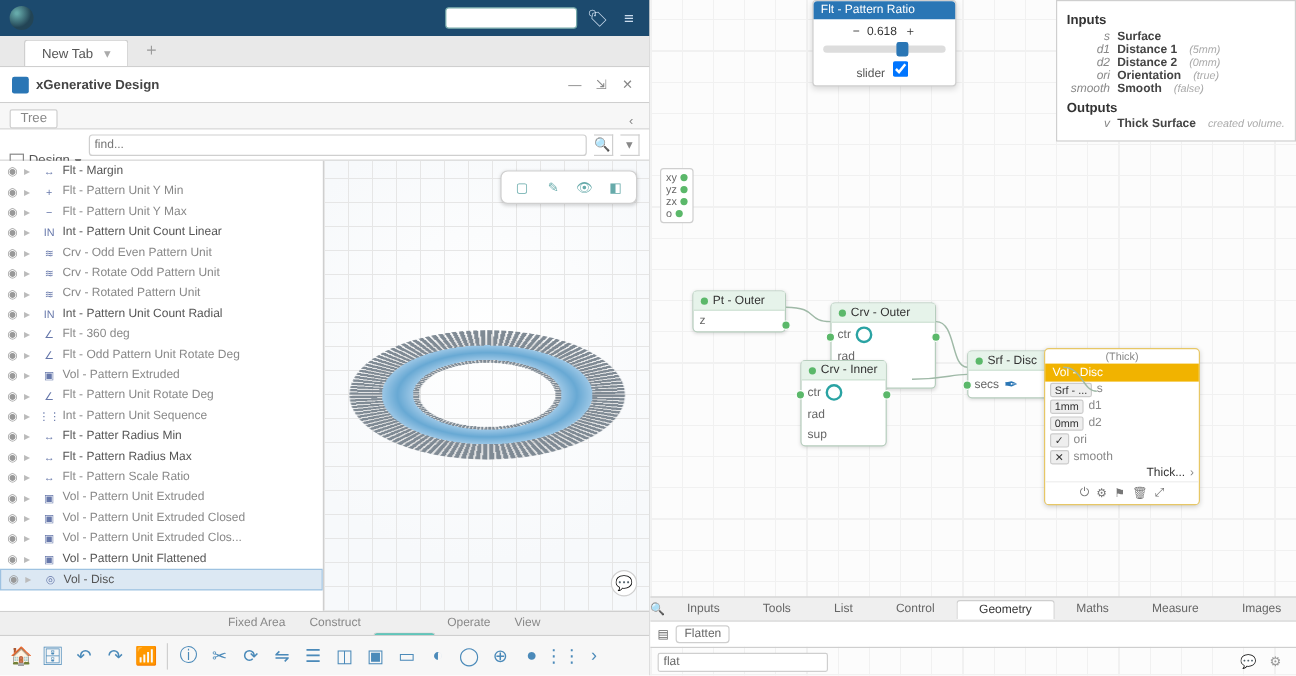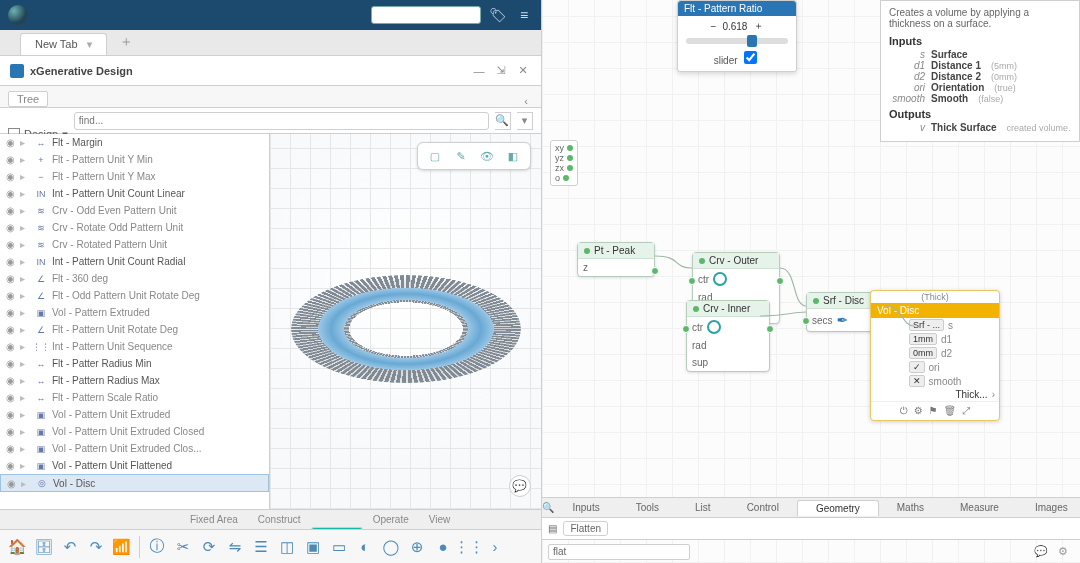--- a/index.html
+++ b/index.html
@@ -84,37 +84,37 @@
 .slider-pop .track{height:6px;margin:2px 8px;background:#ddd;border-radius:3px;position:relative;}
 .slider-pop .thumb{position:absolute;top:-3px;left:60%;width:10px;height:12px;background:#2a76b5;border-radius:2px;}
 .slider-pop .foot{text-align:center;padding:2px 16px 4px;color:#555;}
 
 .info{position:absolute;top:0;right:0;width:200px;background:#fff;border:1px solid var(--border);padding:6px 8px 8px;font-size:10px;color:#444;}
 .info .desc{color:#666;margin-bottom:6px;}
 .info h5{margin:4px 0 2px;color:#333;font-size:11px;}
 .info .param{display:flex;gap:6px;align-items:baseline;}
 .info .param .pn{font-style:italic;color:#888;width:36px;text-align:right;}
 .info .param .pv{font-weight:bold;}
-.info .param .hint{color:#aaa;font-size:9px;margin-left:4px;}
+.info .param .hint{color:#aaa;font-size:9px;margin-left:4px;font-style:italic;}
 
 .node{position:absolute;background:#fff;border:1px solid #b6cdbd;border-radius:4px;box-shadow:0 1px 3px rgba(0,0,0,.12);font-size:10px;}
 .node .nh{background:#e6f3ea;padding:2px 6px;border-bottom:1px solid #cfe2d4;display:flex;align-items:center;gap:4px;}
 .node .nh .dot{width:6px;height:6px;border-radius:50%;background:var(--accent);} 
 .node .nb{padding:3px 5px;color:#666;display:flex;align-items:center;gap:4px;}
 .node .nb .circ{width:14px;height:14px;border:2px solid var(--teal);border-radius:50%;}
 .port{width:8px;height:8px;border-radius:50%;background:var(--accent);border:1px solid #fff;position:absolute;}
 
 .axis{position:absolute;top:140px;left:8px;background:#fff;border:1px solid var(--border);border-radius:3px;padding:2px 4px;font-size:9px;color:#666;}
 .axis div{display:flex;align-items:center;gap:3px;}
 .axis .d{width:6px;height:6px;border-radius:50%;background:var(--accent);}
 
 .thick{position:absolute;top:290px;right:80px;width:130px;background:#fff;border:1px solid #e7c766;border-radius:4px;box-shadow:0 1px 4px rgba(0,0,0,.18);font-size:10px;}
 .thick .th-title{font-size:9px;color:#888;text-align:center;padding:1px 0;}
 .thick .th-head{background:var(--yellow);color:#fff;padding:2px 6px;}
-.thick .row{display:flex;align-items:flex-end;gap:4px;padding:1px 4px;margin-left:34px;}
+.thick .row{display:flex;align-items:flex-start;gap:4px;padding:1px 4px;}
 .thick .chip{background:#eee;border:1px solid #ccc;border-radius:2px;padding:0 3px;font-size:9px;}
 .thick .foot{border-top:1px solid #eee;display:flex;gap:6px;justify-content:center;padding:3px;color:#777;}
 
 svg.edges{position:absolute;inset:0;pointer-events:none;}
 svg.edges path{stroke:#9fb9a7;stroke-width:1.2;fill:none;}
 
 .r-tabs{position:absolute;left:0;right:0;bottom:46px;height:20px;background:#efefef;border-top:1px solid var(--border);display:flex;align-items:center;font-size:10px;}
 .r-tabs .rt{padding:2px 18px;color:#666;}
 .r-tabs .rt.act{background:#fff;border:1px solid var(--border);border-bottom:none;border-radius:3px 3px 0 0;color:#333;}
 .r-tabs .mag{width:22px;text-align:center;color:#777;}
@@ -377,21 +377,21 @@
         </div>
         <div>
           <span>o</span>
           <span class="d"></span>
         </div>
       </div>
 
     <div class="node" style="top:242px;left:35px;width:78px">
       <div class="nh">
           <span class="dot"></span>
-          <span>Pt - Peak</span>
+          <span>Pt - Outer</span>
         </div>
       <div class="nb">
           <span>z</span>
         </div>
       <div class="port" style="right:-5px;top:24px"></div>
     </div>
 
     <div class="node" style="top:252px;left:150px;width:88px">
       <div class="nh">
           <span class="dot"></span>
@@ -404,21 +404,21 @@
       <div class="nb">
           <span>rad</span>
         </div>
       <div class="nb">
           <span>sup</span>
         </div>
       <div class="port" style="left:-5px;top:24px"></div>
       <div class="port" style="right:-5px;top:24px"></div>
     </div>
 
-    <div class="node" style="top:300px;left:144px;width:84px">
+    <div class="node" style="top:300px;left:125px;width:72px">
       <div class="nh">
           <span class="dot"></span>
           <span>Crv - Inner</span>
         </div>
       <div class="nb">
           <span>ctr</span>
           <span class="circ"></span>
         </div>
       <div class="nb">
           <span>rad</span>
@@ -482,21 +482,20 @@
     </div>
 
     <svg class="edges" viewBox="0 0 538 563">
       <path d="M113 256 C 140 256 130 268 150 268"></path>
       <path d="M238 268 C 255 268 250 306 264 306"></path>
       <path d="M218 316 C 245 316 250 312 264 312"></path>
       <path d="M344 306 C 360 306 360 326 372 326"></path>
     </svg>
 
     <div class="info">
-      <div class="desc">Creates a volume by applying a thickness on a surface.</div>
       <h5>Inputs</h5>
       <div id="info-in">
           <div class="param">
             <span class="pn">s</span>
             <span class="pv">Surface</span>
             <span class="hint"></span>
           </div>
           <div class="param">
             <span class="pn">d1</span>
             <span class="pv">Distance 1</span>

